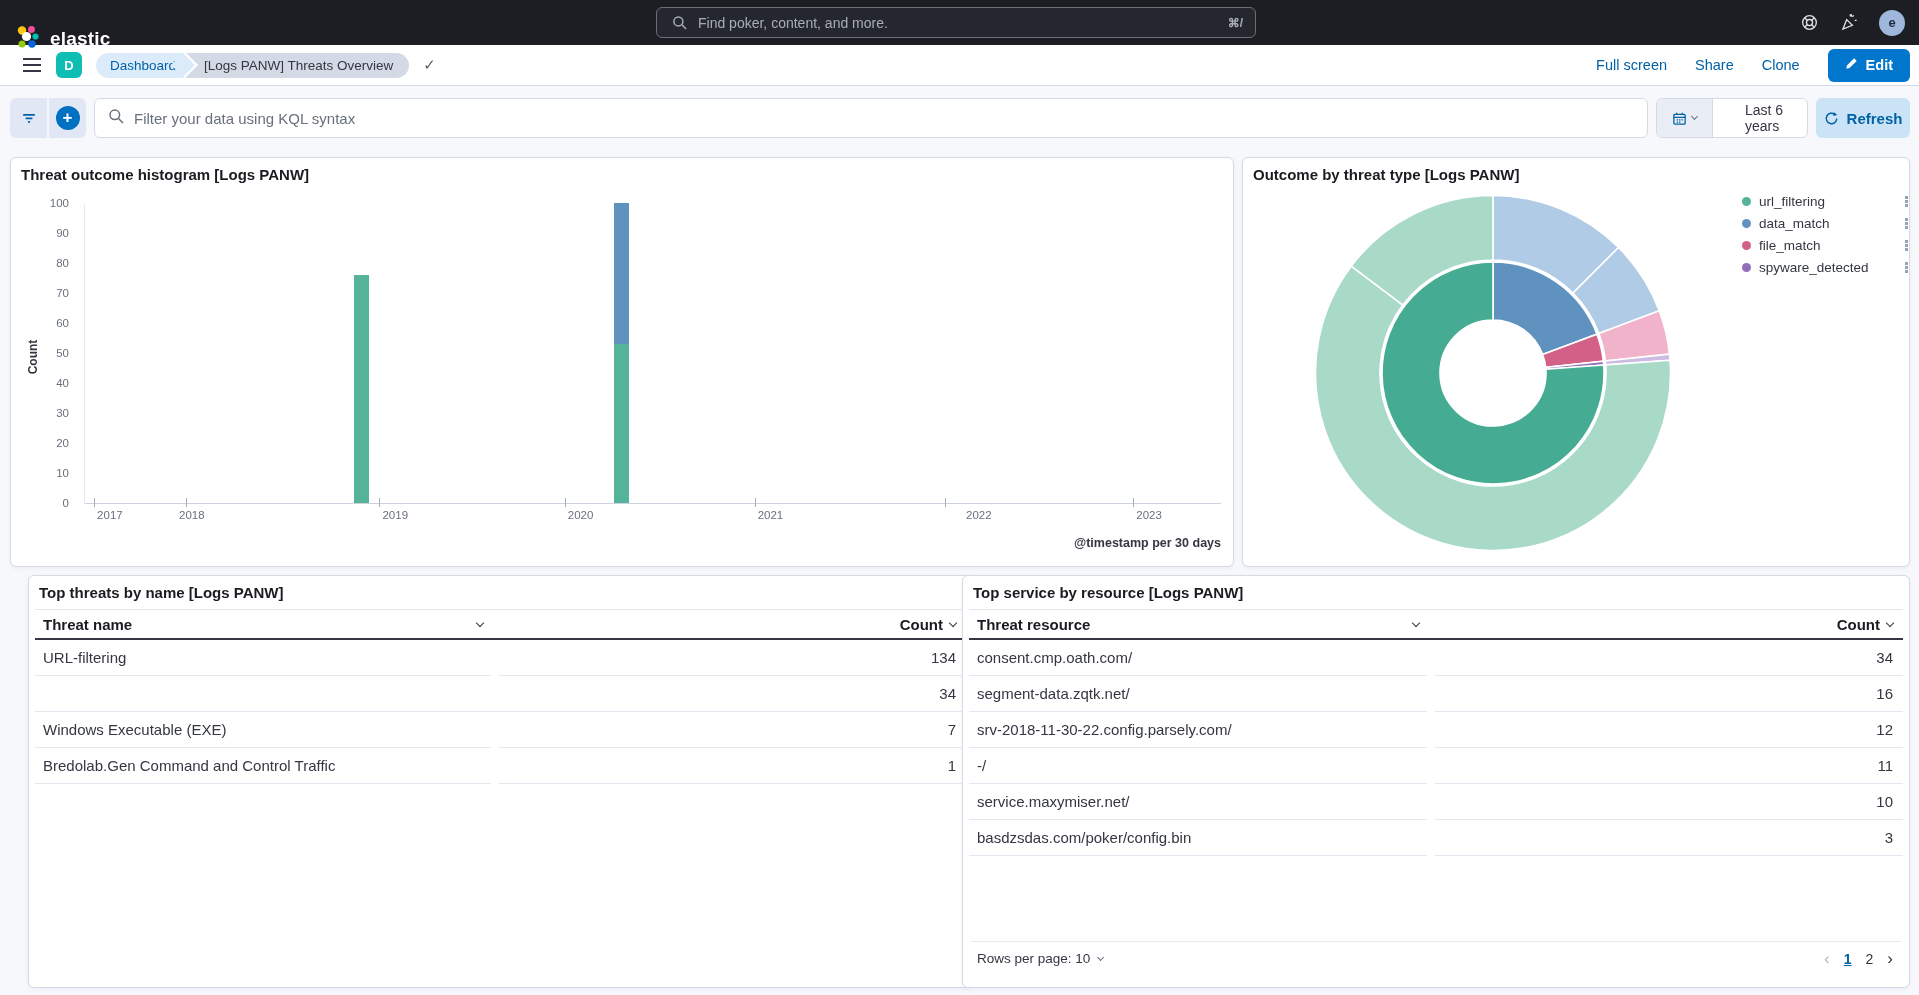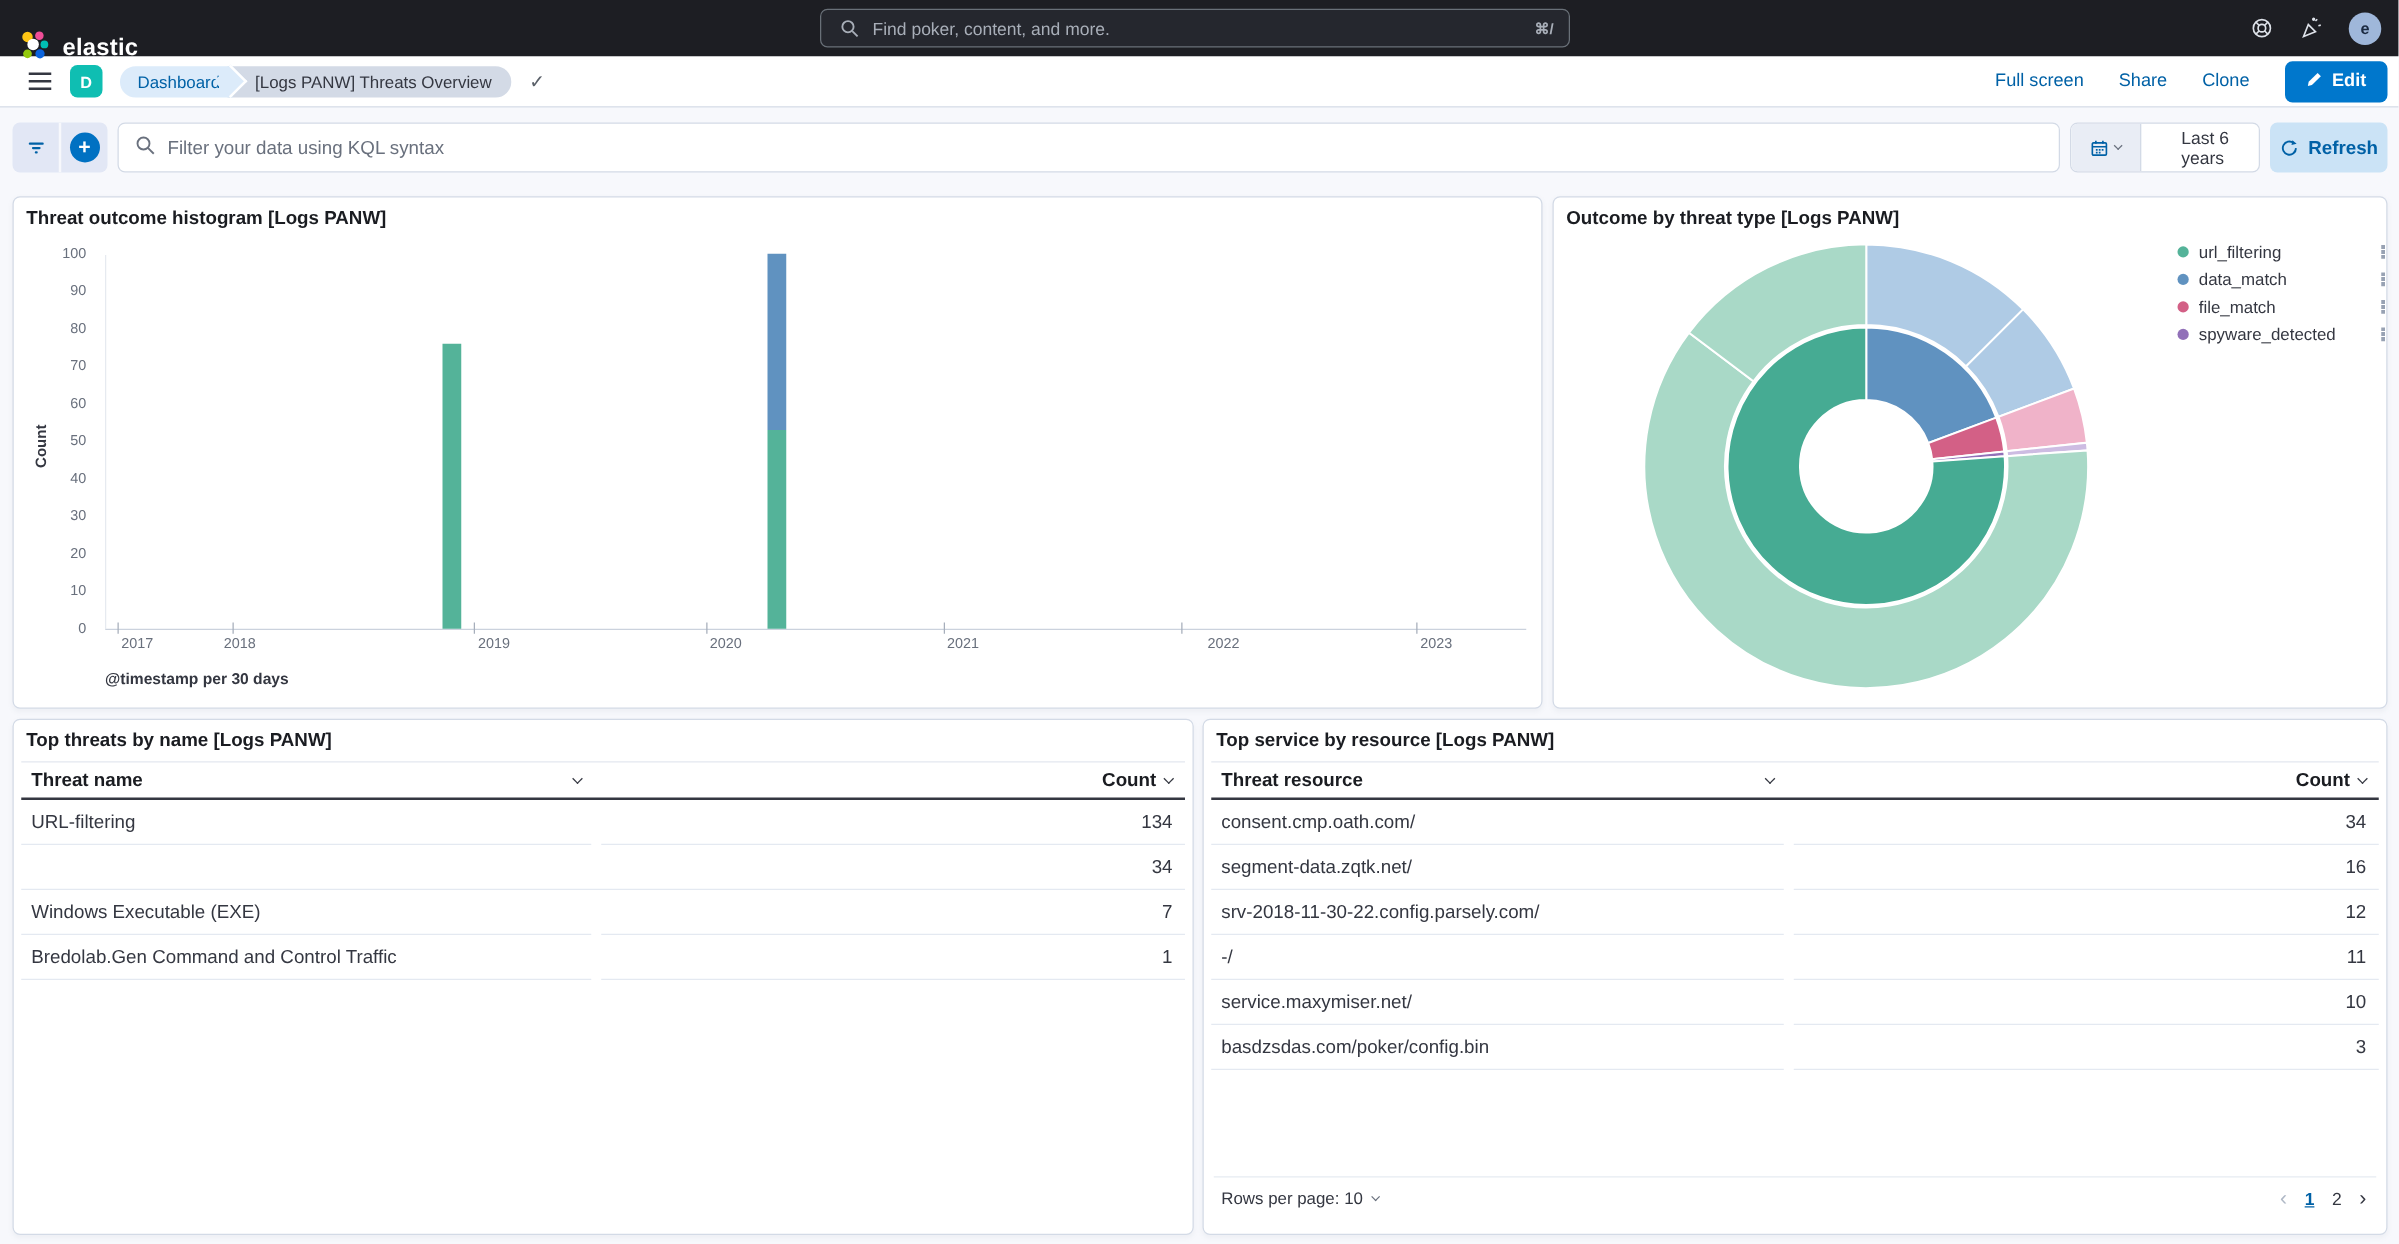--- a/index.html
+++ b/index.html
@@ -44,31 +44,31 @@
   .datepicker { width:152px; height:40px; background:#fff; border:1px solid #D3DAE6; border-radius:6px; display:flex; overflow:hidden; }
   .dp-toggle { width:56px; background:#E9EDF5; border-right:1px solid #D3DAE6; display:flex; align-items:center; justify-content:center; gap:5px; cursor:pointer; }
   .dp-value { flex:1; display:flex; align-items:center; justify-content:center; font-size:14px; color:#343741; cursor:pointer;padding-left:32px; }
   .refresh-btn { width:94px; height:40px; background:#CBE3F6; border:none; border-radius:6px; color:#0061A6; font-size:15px; font-weight:600; font-family:inherit; display:flex; align-items:center; justify-content:center; gap:8px; cursor:pointer; }
 
   
   .panel { position:absolute; background:#fff; border:1px solid #D3DAE6; border-radius:6px; box-shadow:0 2px 4px rgba(128,138,154,.08); }
   .panel-title { position:absolute; top:8px; left:10px; font-size:15px; font-weight:700; color:#1A1C21; z-index:3; }
   #panel-histogram { left:10px; top:157px; width:1224px; height:410px; }
   #panel-donut { left:1242px; top:157px; width:668px; height:410px; }
-  #panel-table-name { left:10px; top:575px; width:945px; height:413px; }
+  #panel-table-name { left:28px; top:575px; width:945px; height:413px; }
   #panel-table-resource { left:962px; top:575px; width:948px; height:413px; }
 
   
   .ylabel { position:absolute; left:-8px; top:192px; width:60px; text-align:center; transform:rotate(-90deg); font-size:12px; font-weight:700; color:#343741; }
   .y-tick { position:absolute; left:18px; width:40px; text-align:right; font-size:11.5px; color:#69707D; }
   .hist-plot { position:absolute; left:73px; top:46px; width:1137px; height:300px; border-left:1px solid #E6EAF0; border-bottom:1px solid #CBD2DD; }
   .x-mark { position:absolute; bottom:-4px; width:1px; height:9px; background:#A6AEBB; }
   .x-lab { position:absolute; top:305px; font-size:11.5px; color:#69707D; white-space:nowrap; }
   .bar-seg { position:absolute; width:15px; }
-  .xaxis-title { position:absolute; top:378px; left:73px; width:1137px; text-align:left; font-size:12.5px; font-weight:700; color:#343741; }
+  .xaxis-title { position:absolute; top:378px; left:73px; width:1137px; text-align:right; font-size:12.5px; font-weight:700; color:#343741; }
 
   
   .donut-svg { position:absolute; left:0; top:0; }
   .legend { position:absolute; left:499px; top:32px; width:166px; }
   .legend-item { display:flex; align-items:center; height:22px; gap:8px; cursor:pointer; }
   .legend-dot { width:9px; height:9px; border-radius:50%; flex:0 0 auto; }
   .legend-label { font-size:13.5px; color:#343741; }
   .legend-more { margin-left:auto; width:3px; height:11px; background:linear-gradient(#98A2B3 0 3px, transparent 3px 4px, #98A2B3 4px 7px, transparent 7px 8px, #98A2B3 8px 11px); cursor:pointer; }
 
   

